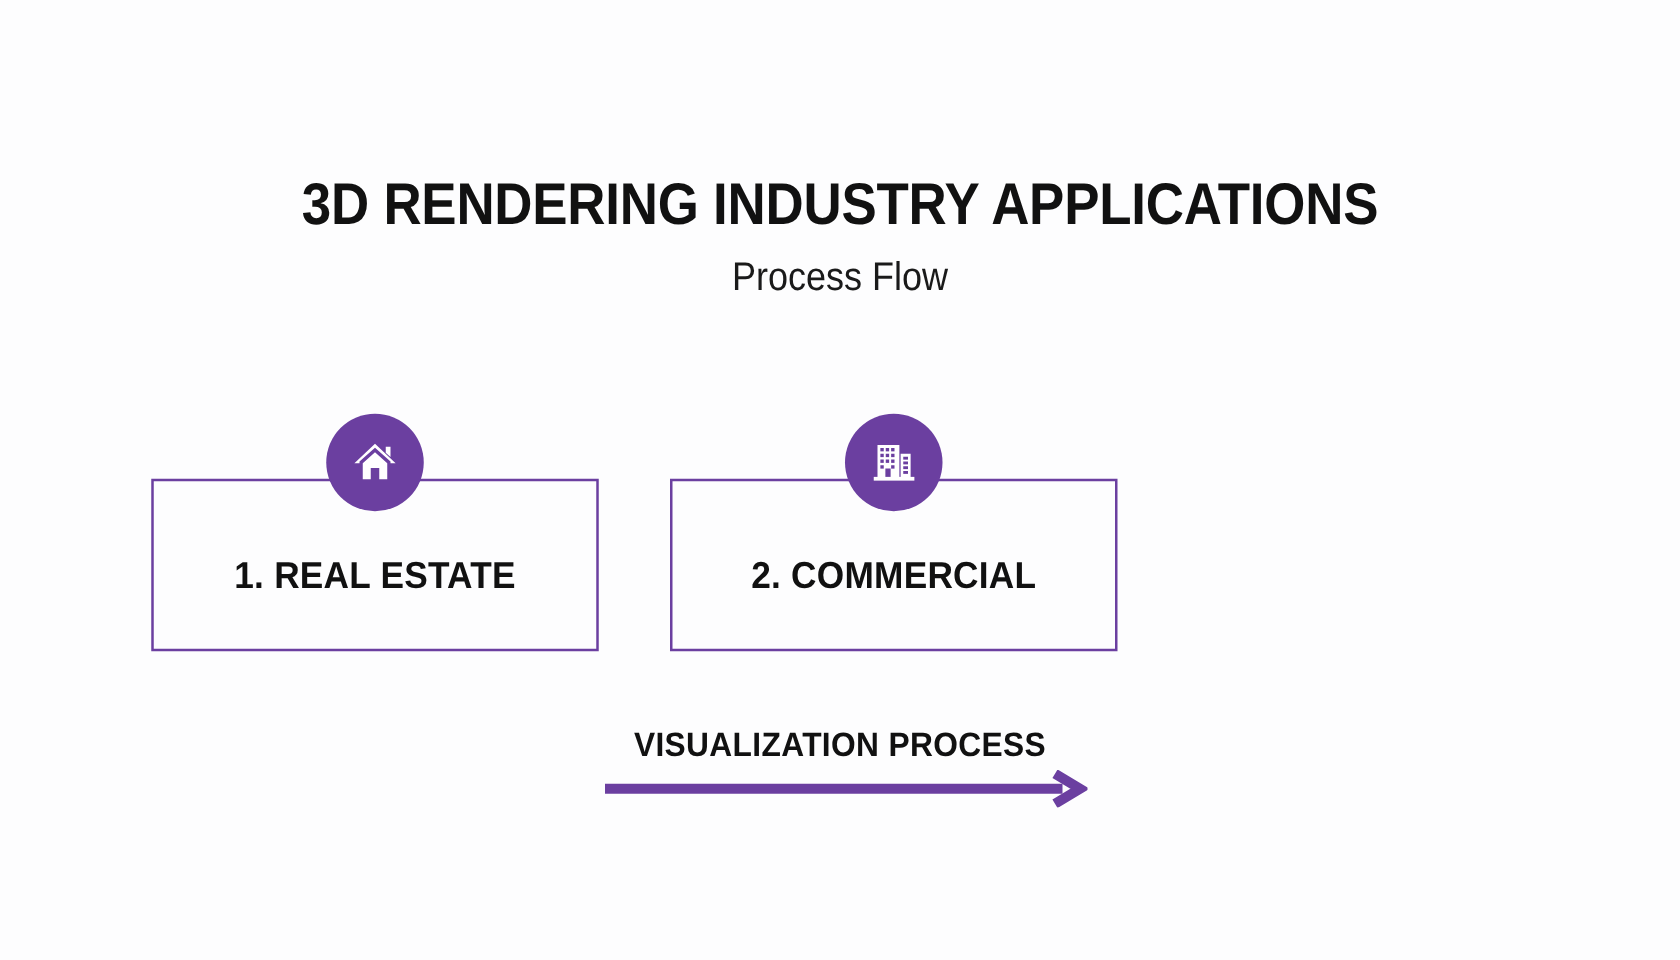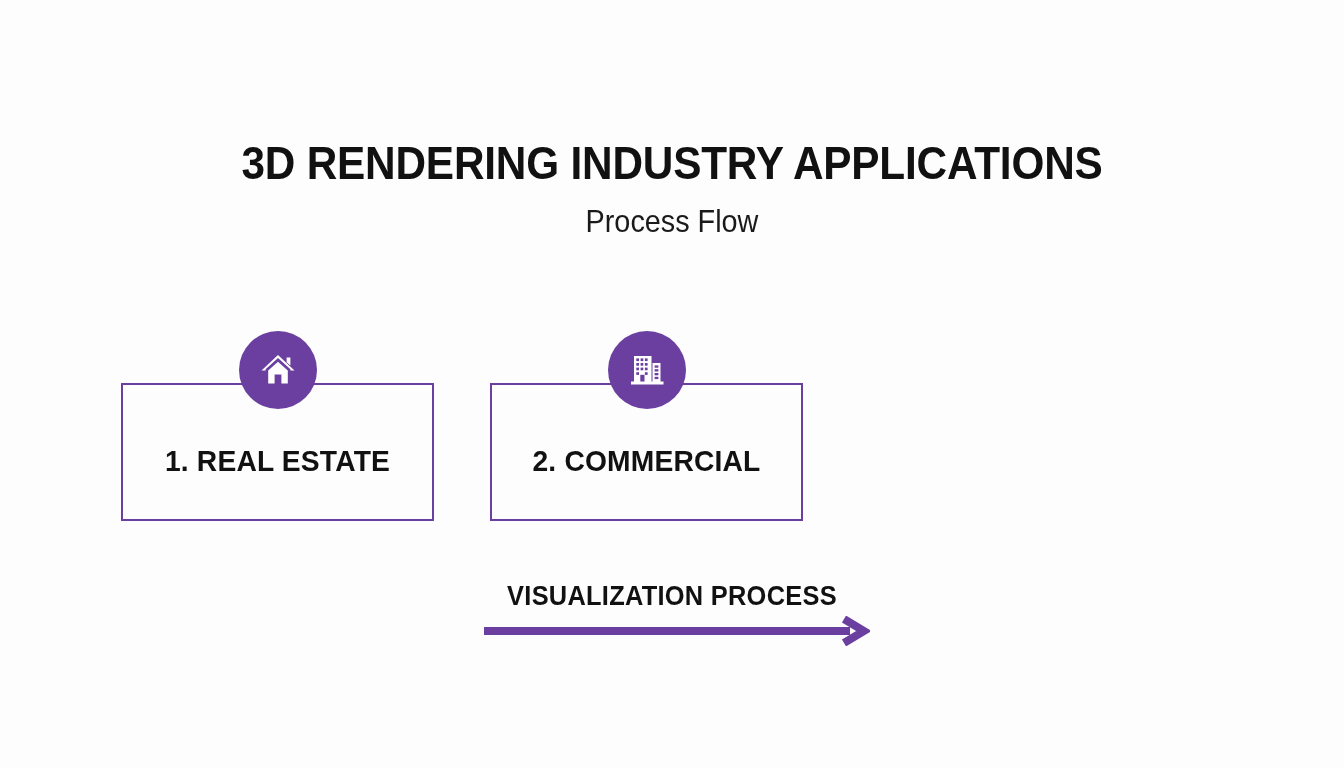--- a/index.html
+++ b/index.html
@@ -58,28 +58,28 @@
     position: absolute;
     top: 361px;
     left: 0;
     width: 1344px;
     height: 140px;
   }
 
   .step {
     position: absolute;
     top: 0;
-    width: 313px;
+    width: 358px;
     height: 138px;
     box-sizing: border-box;
     border: 2px solid #6b3fa0;
     background: transparent;
   }
   .step-1 { left: 121px; }
-  .step-2 { left: 490px; }
+  .step-2 { left: 536px; }
   .step-3 { left: 916px; }
 
   .step-label {
     position: absolute;
     left: 0;
     right: 0;
     top: 59px;
     text-align: center;
     font-family: "Liberation Sans Narrow", "Liberation Sans", sans-serif;
     font-size: 30px;

